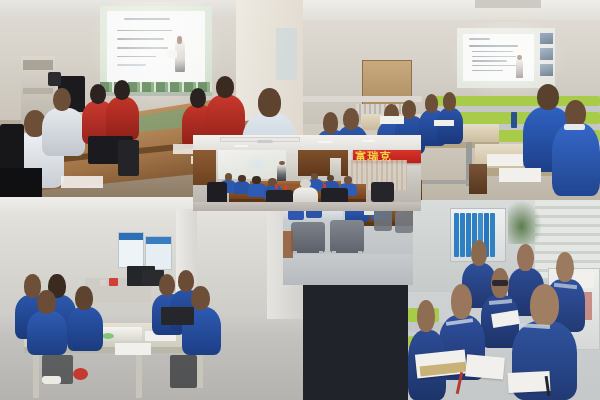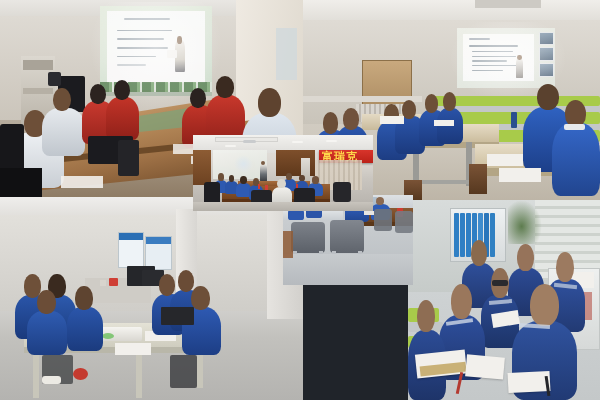--- a/index.html
+++ b/index.html
@@ -509,21 +509,21 @@
 
       <div class="layer" style="left:70%; top:16%; width:14%; height:24%; background:#6e737b; border-radius:3px; opacity:.9;"></div>
       <div class="layer" style="left:86%; top:18%; width:14%; height:24%; background:#767b83; border-radius:3px; opacity:.9;"></div>
 
       <div class="layer" style="left:0; top:66%; width:100%; height:34%;
            background:linear-gradient(180deg,#c7cbce,#b6babe);"></div>
       <div class="layer" style="left:0; top:40%; width:8%; height:30%; background:#8f5c36; opacity:.85;"></div>
     </div>
   </div>
 
-  <div class="photo inset" id="p-in1" style="left:193px; top:135px; width:180px; height:76px;">
+  <div class="photo inset" id="p-in1" style="left:193px; top:135px; width:228px; height:76px;">
     <div class="ph-inner">
       <div class="layer" style="inset:0; background:linear-gradient(180deg,#e7e4df 0%,#dcd8d2 34%,#c9c5bf 58%,#b4b0aa 100%);"></div>
 
       <div class="layer" style="left:0; top:0; width:100%; height:24%;
            background:linear-gradient(180deg,#f2f1ee,#dfdedb);"></div>
       <div class="layer" style="left:12%; top:3%; width:34%; height:4%; background:#e9e8e5; border:1px solid #d3d2cf;"></div>
       <div class="layer" style="left:28%; top:6%; width:7%; height:5%; background:#c9cbcd; border-radius:2px;"></div>
       <div class="layer" style="left:55%; top:8%; width:6%; height:3%; background:#f6f5f2; border-radius:3px;"></div>
       <div class="layer" style="left:74%; top:6%; width:6%; height:3%; background:#f6f5f2; border-radius:3px;"></div>
       <div class="layer" style="left:18%; top:13%; width:6%; height:3%; background:#f5f4f1; border-radius:3px;"></div>

